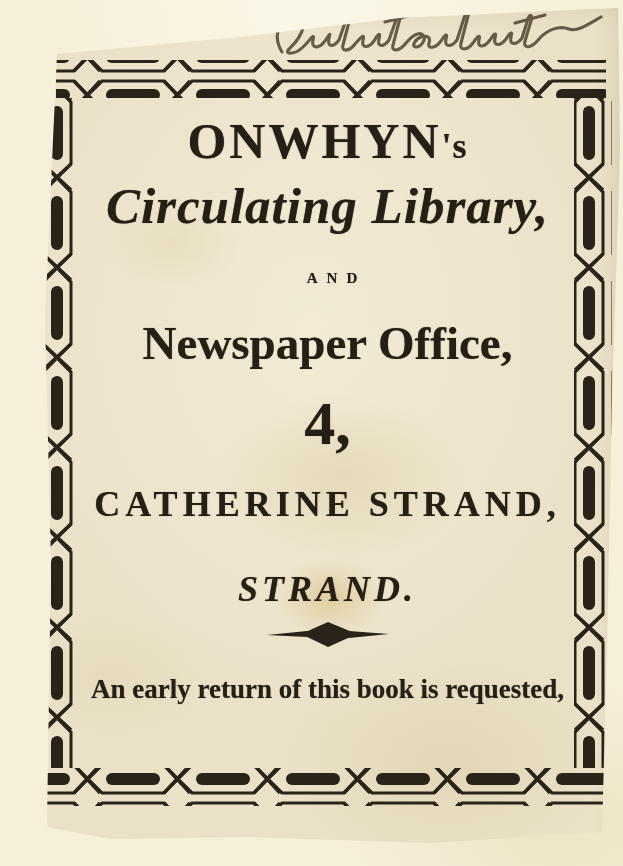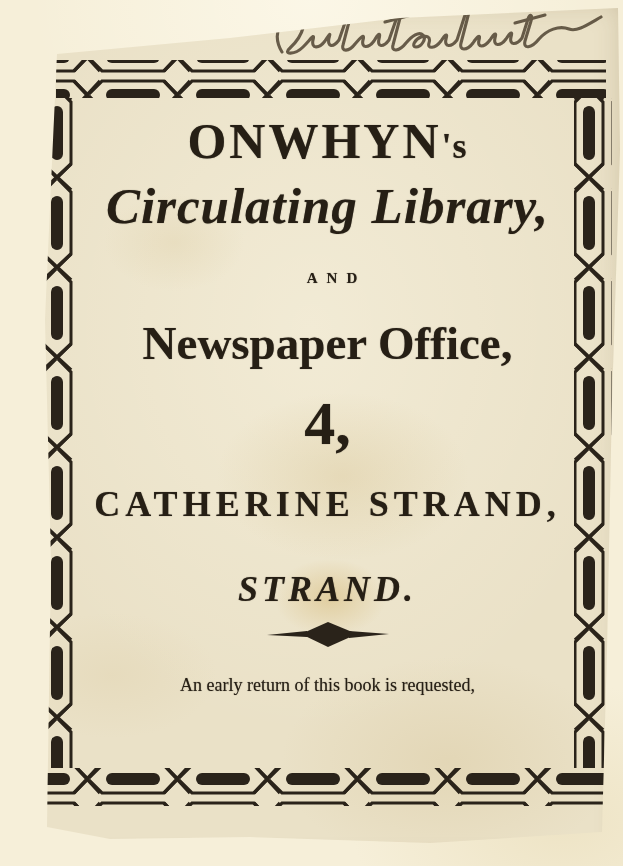--- a/index.html
+++ b/index.html
@@ -35,21 +35,21 @@
     white-space:nowrap;
   }
   .title{top:116px;font-size:50px;font-weight:700;letter-spacing:3px;}
   .title .suffix{font-size:36px;letter-spacing:1px;}
   .subtitle{top:181px;font-size:51px;font-weight:700;font-style:italic;letter-spacing:1px;}
   .conj{top:271px;font-size:15px;font-weight:700;letter-spacing:9px;padding-left:9px;}
   .office{top:320px;font-size:47px;font-weight:700;}
   .streetnum{top:392px;font-size:62px;font-weight:700;}
   .street{top:486px;font-size:36px;font-weight:700;letter-spacing:5px;}
   .district{top:543px;font-size:36px;font-weight:700;font-style:italic;letter-spacing:4px;margin-top:28px;}
-  .notice1{top:676px;font-size:18px;font-weight:400;}
+  .notice1{top:676px;font-size:27px;font-weight:700;}
   .notice2{top:711px;font-size:27px;font-weight:700;}
   .ornament{position:absolute;top:616px;left:0;width:100%;text-align:center;}
   .hand{position:absolute;left:268px;top:6px;}
 </style>
 </head>
 <body>
 
 <div class="paper">
 
   <svg class="hand" width="352" height="60" viewBox="0 0 352 60">

